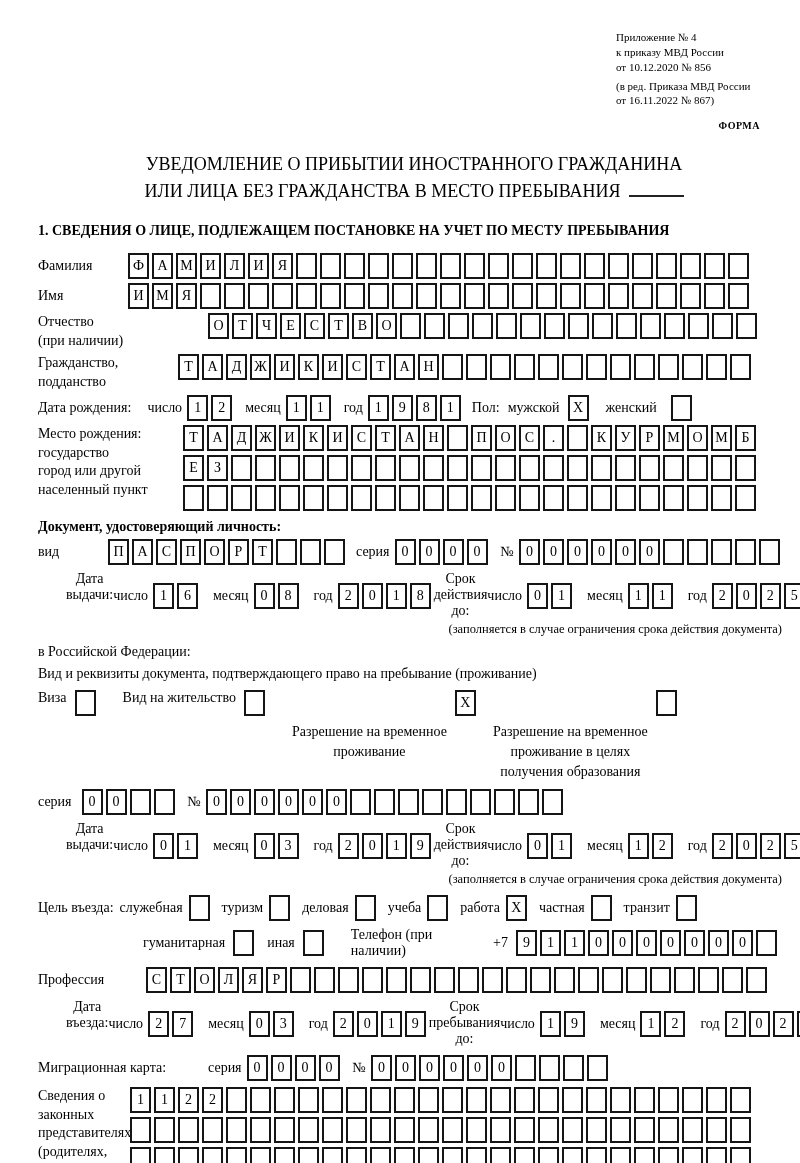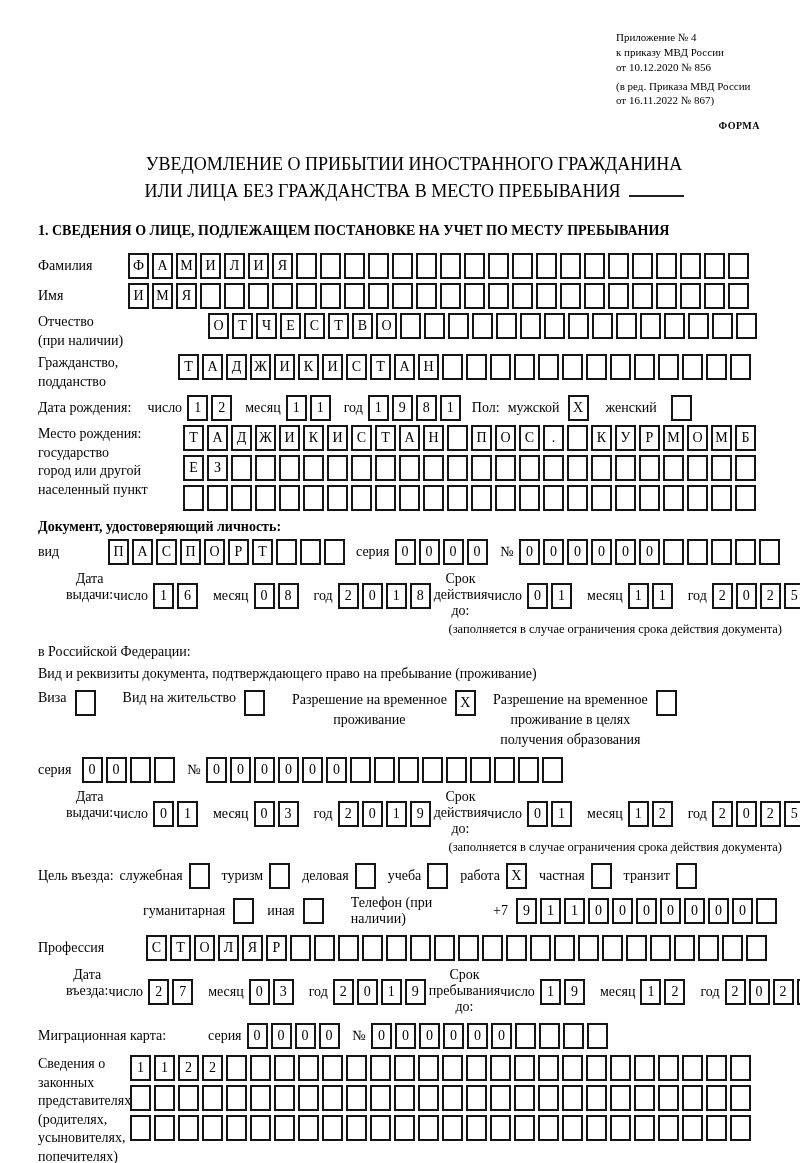--- a/index.html
+++ b/index.html
@@ -44,21 +44,21 @@
   .date-line .dl{margin:0 5px 0 12px;}
   .date-line .dl:first-child{margin-left:0;}
   .note{text-align:right;padding-right:8px;font-size:12.5px;margin:1px 0 4px;}
 
   .intro{line-height:1.55;margin-top:4px;}
 
   
   .visa-row{display:flex;align-items:flex-start;margin-top:6px;}
   .opt{display:flex;align-items:flex-start;}
   .opt .cells{margin-left:8px;}
-  .opt-label{text-align:center;line-height:1.4;}
+  .opt-label{text-align:center;line-height:1.4;margin-top:32px;}
   .m14{margin-left:14px;}
   .m24{margin-left:24px;}
 
   .purpose-row{display:flex;align-items:center;margin-top:8px;}
   .purpose-row .pl{margin-right:6px;}
   .purpose-row .cells{margin-right:9px;}
   .phone-row{display:flex;align-items:center;margin-top:6px;padding-left:105px;}
   .phone-row .pl{margin-right:8px;}
   .phone-row .cells{margin-right:10px;}
   .plus7{margin:0 8px 0 4px;}

